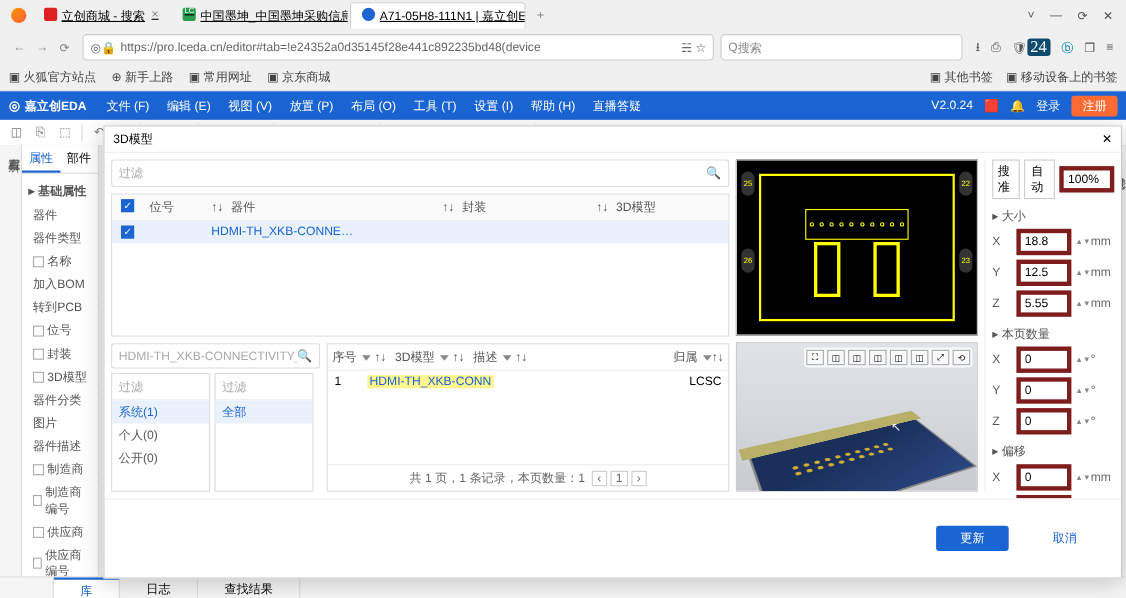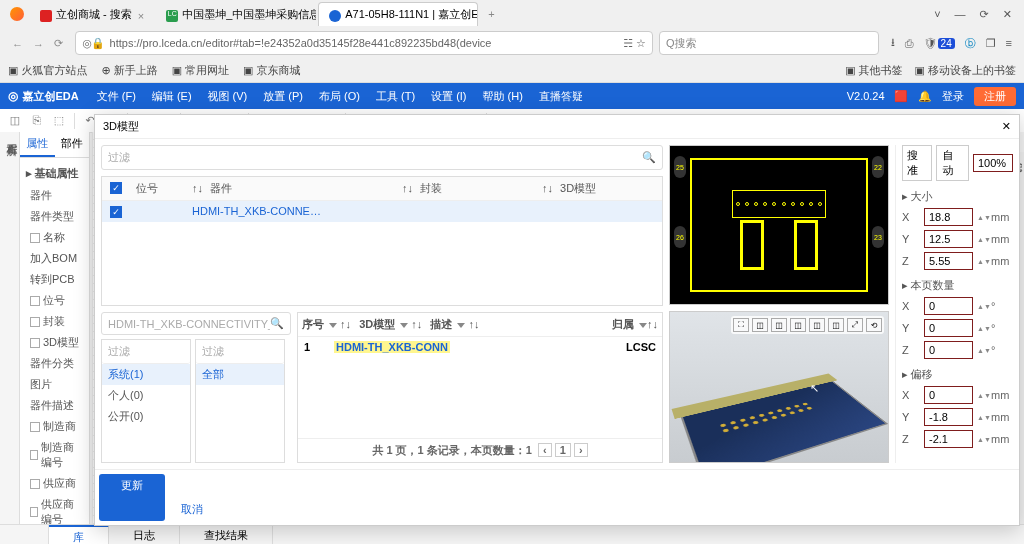--- a/index.html
+++ b/index.html
@@ -2,33 +2,33 @@
 <html><head>
 <meta charset="utf-8">
 <style>
 * { margin: 0; padding: 0; box-sizing: border-box; font-family: "Microsoft YaHei", Arial, sans-serif; font-size: 11px; }
 body { width: 1024px; height: 544px; overflow: hidden; background: #f0f0f0; position: relative; }
 
 
 .browser-chrome { background: #f0f0f0; border-bottom: 1px solid #ddd; }
 .tab-row { display: flex; align-items: center; height: 28px; padding: 0 4px; }
 .ff-icon { width: 14px; height: 14px; background: linear-gradient(135deg,#ff9500,#ff5e3a); border-radius: 50%; margin: 0 6px; }
-.tab { display: flex; align-items: flex-end; padding: 4px 10px; margin-right: 2px; border-radius: 4px 4px 0 0; max-width: 160px; white-space: nowrap; overflow: hidden; }
+.tab { display: flex; align-items: flex-start; padding: 4px 10px; margin-right: 2px; border-radius: 4px 4px 0 0; max-width: 160px; white-space: nowrap; overflow: hidden; text-decoration: underline; }
 .tab.active { background: #fff; border: 1px solid #ccc; border-bottom: none; }
 .tab .favicon { width: 12px; height: 12px; margin-right: 4px; flex-shrink: 0; }
 .tab .close { margin-left: 6px; color: #888; }
 .win-controls { margin-left: auto; display: flex; gap: 14px; padding-right: 8px; color: #555; }
 
 .addr-row { display: flex; align-items: center; height: 30px; padding: 2px 6px; gap: 6px; }
 .nav-btns { display: flex; gap: 10px; color: #888; padding: 0 6px; }
 .addr-bar { flex: 1; display: flex; align-items: center; background: #fff; border: 1px solid #ccc; border-radius: 4px; height: 24px; padding: 0 6px; color: #666; }
 .addr-bar .lock { margin-right: 4px; }
 .search-bar { width: 220px; display: flex; align-items: center; background: #fff; border: 1px solid #ccc; border-radius: 4px; height: 24px; padding: 0 6px; color: #888; }
 .right-icons { display: flex; gap: 10px; padding: 0 6px; color: #555; align-items: center; }
-.badge { background: #1d4ed8; color: #fff; border-radius: 3px; padding: 0 3px; font-size: 10px; }
+.badge { background: #0c4a6e; color: #fff; border-radius: 3px; padding: 0 3px; font-size: 15px; font-family: Liberation Serif, serif; }
 
 .bookmark-row { display: flex; align-items: center; height: 24px; padding: 0 8px; gap: 14px; background: #f0f0f0; color: #444; }
 .bookmark-row .bm { display: flex; align-items: center; gap: 3px; }
 .bookmark-right { margin-left: auto; display: flex; gap: 12px; }
 
 
 .eda-header { background: #1a64d4; color: #fff; height: 26px; display: flex; align-items: center; padding: 0 8px; }
 .eda-logo { display: flex; align-items: center; gap: 4px; font-size: 12px; font-weight: bold; }
 .eda-menu { display: flex; gap: 4px; margin-left: 12px; }
 .eda-menu span { padding: 4px 6px; }
@@ -47,43 +47,43 @@
 .prop-group { padding: 4px 6px; color: #555; }
 .prop-group .hdr { font-weight: bold; padding: 4px 0; }
 .prop-group .item { padding: 3px 0 3px 4px; display: flex; align-items: center; gap: 3px; }
 .cb { width: 10px; height: 10px; border: 1px solid #aaa; display: inline-block; }
 
 
 .modal-overlay { position: absolute; left: 94px; top: 114px; right: 4px; height: 412px; background: #fff; box-shadow: 0 4px 20px rgba(0,0,0,0.2); border: 1px solid #ccc; display: flex; flex-direction: column; }
 .modal-header { display: flex; align-items: center; padding: 4px 8px; border-bottom: 1px solid #eee; }
 .modal-header .x { margin-left: auto; cursor: pointer; }
 .modal-body { flex: 1; display: flex; padding: 6px; gap: 6px; overflow: hidden; }
-.modal-footer { padding: 4px; display: flex; justify-content: flex-start; gap: 0; border-top: 1px solid #eee; }
+.modal-footer { padding: 24px; display: flex; justify-content: flex-end; gap: 24px; border-top: 1px solid #eee; }
 .btn-primary { background: #1a64d4; color: #fff; padding: 4px 22px; border-radius: 3px; }
-.btn-link { color: #1a64d4; padding: 4px 16px; margin-top: 24px; }
+.btn-link { color: #1a64d4; padding: 4px 16px; }
 
 .col-left { flex: 1; display: flex; flex-direction: column; gap: 6px; }
 .col-mid { width: 220px; display: flex; flex-direction: column; gap: 6px; }
 .col-right { width: 118px; }
 
 .filter-box { border: 1px solid #ddd; border-radius: 3px; padding: 4px 6px; display: flex; align-items: center; color: #aaa; }
 .filter-box .mag { margin-left: auto; }
 
 .table-top { border: 1px solid #ddd; height: 130px; display: flex; flex-direction: column; }
 .table-hdr { display: flex; background: #fafafa; border-bottom: 1px solid #eee; padding: 4px; color: #555; }
 .table-hdr span, .table-row span { padding: 0 4px; }
 .c1 { width: 22px; } .c2 { width: 60px; } .c3 { flex: 1; } .c4 { width: 140px; } .c5 { width: 120px; }
 .table-row { display: flex; padding: 4px; color: #1a64d4; background: #e8f1fc; }
 .chk { width: 12px; height: 12px; background: #1a64d4; color: #fff; display: inline-flex; align-items: center; justify-content: center; font-size: 9px; }
 
 .split-bottom { display: flex; gap: 6px; flex: 1; }
 .tree-box { width: 90px; border: 1px solid #ddd; display: flex; flex-direction: column; }
 .tree-item { padding: 3px 6px; color: #555; }
 .tree-item.sel { background: #e8f1fc; color: #1a64d4; }
-.detail-box { flex: 1; border: 1px solid #ddd; display: flex; flex-direction: column; font-weight: bold; }
+.detail-box { flex: 1; border: 1px solid #ddd; display: flex; flex-direction: column; }
 .detail-hdr { display: flex; padding: 4px; border-bottom: 1px solid #eee; color: #555; gap: 8px; }
 .detail-row { padding: 4px 6px; display: flex; }
 .detail-row .hl { background: #fff68f; padding: 0 2px; color: #1a64d4; }
 .pager { margin-top: auto; padding: 4px; text-align: center; color: #666; border-top: 1px solid #eee; }
 
 .preview-2d { height: 160px; background: #000; border: 1px solid #ccc; position: relative; }
 .pcb-outline { position: absolute; left: 20px; top: 12px; right: 20px; bottom: 12px; border: 2px solid #ff0; }
 .pcb-inner { position: absolute; left: 40px; top: 30px; right: 40px; height: 28px; border: 1px solid #ff0; display: flex; align-items: center; justify-content: space-around; }
 .pcb-dot { width: 4px; height: 4px; border: 1px solid #ff0; border-radius: 50%; }
 .pcb-slot { position: absolute; width: 24px; height: 50px; border: 3px solid #ff0; bottom: 20px; }
@@ -93,21 +93,21 @@
 .view-controls { position: absolute; top: 4px; right: 4px; display: flex; gap: 3px; background: rgba(255,255,255,0.8); padding: 2px; border-radius: 3px; }
 .view-controls span { width: 16px; height: 14px; border: 1px solid #aaa; font-size: 8px; display: flex; align-items: center; justify-content: center; }
 .board-3d { position: absolute; left: 20px; top: 50px; width: 180px; height: 110px; background: linear-gradient(160deg, #1a2f5a 40%, #2a4580); transform: perspective(300px) rotateX(55deg) rotateZ(-25deg); border: 2px solid #888; }
 .board-3d::before { content: ""; position: absolute; left: -8px; top: -8px; right: -8px; height: 20px; background: #b8b068; }
 .gold-dots { position: absolute; left: 30px; top: 40px; display: grid; grid-template-columns: repeat(10, 6px); gap: 4px; }
 .gold-dots span { width: 5px; height: 5px; background: #d4af37; border-radius: 50%; }
 
 .props-panel { border-left: 1px solid #eee; padding-left: 6px; }
 .props-row { display: flex; align-items: center; margin-bottom: 4px; gap: 4px; }
 .props-row label { width: 18px; color: #555; }
-.props-row input { flex: 1; border: 1px solid #7f1d1d; padding: 2px 4px; width: 40px; }
+.props-row input { flex: 1; border: 4px solid #7f1d1d; padding: 2px 4px; width: 50px; }
 .props-row .unit { width: 22px; color: #666; }
 .props-hdr { color: #555; padding: 4px 0; }
 .spinner { width: 10px; color: #888; display: flex; flex-direction: column; line-height: 5px; font-size: 7px; }
 
 
 .bottom-tabs { position: absolute; bottom: 0; left: 0; right: 0; height: 20px; background: #f5f5f5; border-top: 1px solid #ddd; display: flex; }
 .bottom-tabs span { padding: 3px 24px; border-right: 1px solid #ddd; }
 .bottom-tabs .active { background: #fff; color: #1a64d4; border-top: 2px solid #1a64d4; }
 
 

